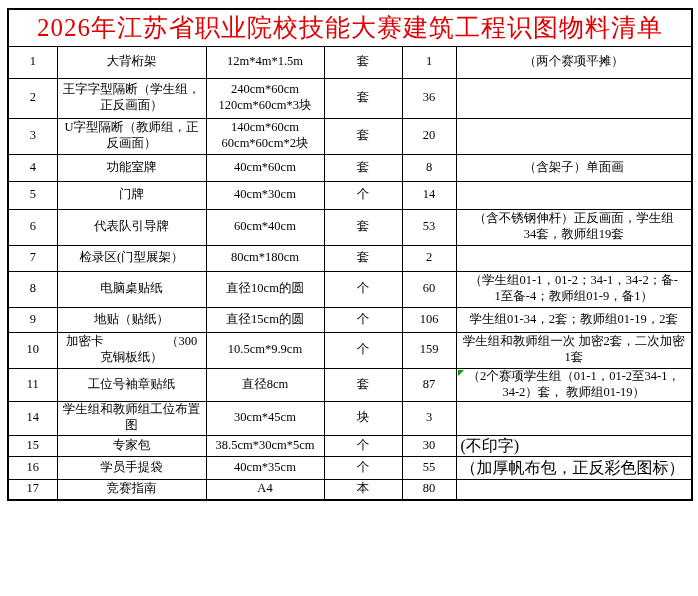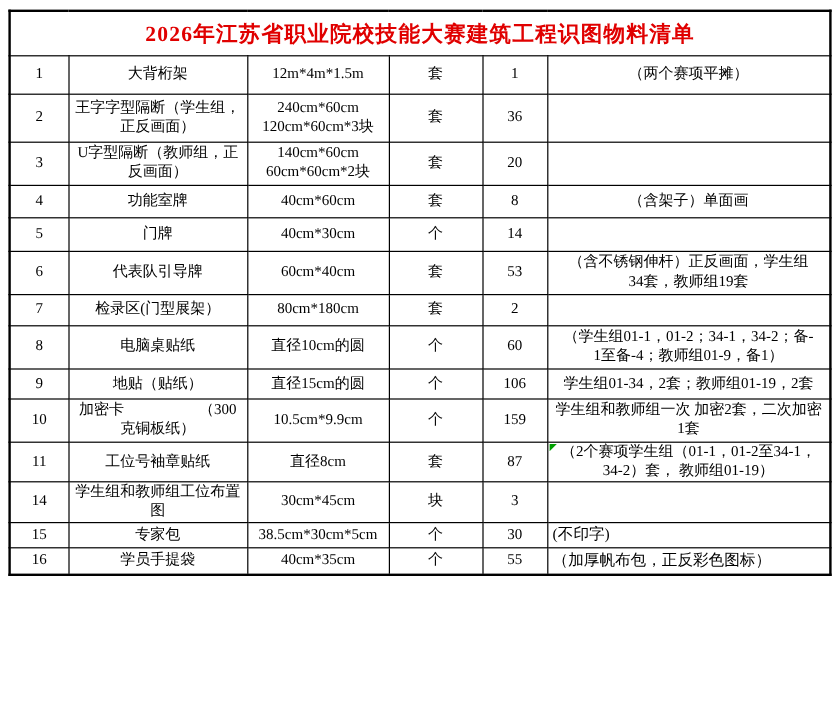--- a/index.html
+++ b/index.html
@@ -18,31 +18,31 @@
     vertical-align:middle;
     text-align:center;
     font-size:12.5px;
     line-height:1.25;
     padding:0 2px;
     white-space:pre-line;
     overflow:hidden;
     font-weight:normal;
   }
   .sheet .title-cell{
-    font-size:18px;
-    font-weight:bold;
+    font-size:25px;
+    font-weight:normal;
     letter-spacing:1px;
     padding:2px 0;
   }
   .sheet thead th.colhead{
     font-size:13px;
     font-weight:bold;
   }
   .sheet td.small-left{
-    font-size:13px;
+    font-size:16px;
     text-align:left;
     padding-left:4px;
   }
   td.rel{position:relative;font-family:Liberation Serif, serif;}
   .gt-tri{
     position:absolute;top:1px;left:1px;
     width:0;height:0;
     border-top:6px solid #00a000;
     border-right:6px solid transparent;
     display:block;
@@ -179,14 +179,22 @@
       <td class="small-left">(不印字)</td>
     </tr>
     <tr style="height:23px">
       <td>16</td>
       <td>学员手提袋</td>
       <td>40cm*35cm</td>
       <td>个</td>
       <td>55</td>
       <td class="small-left">（加厚帆布包，正反彩色图标）</td>
     </tr>
+    <tr style="height:21px">
+      <td>17</td>
+      <td>竞赛指南</td>
+      <td>A4</td>
+      <td>本</td>
+      <td>80</td>
+      <td></td>
+    </tr>
   </tbody>
 </table>
 
 </body></html>

